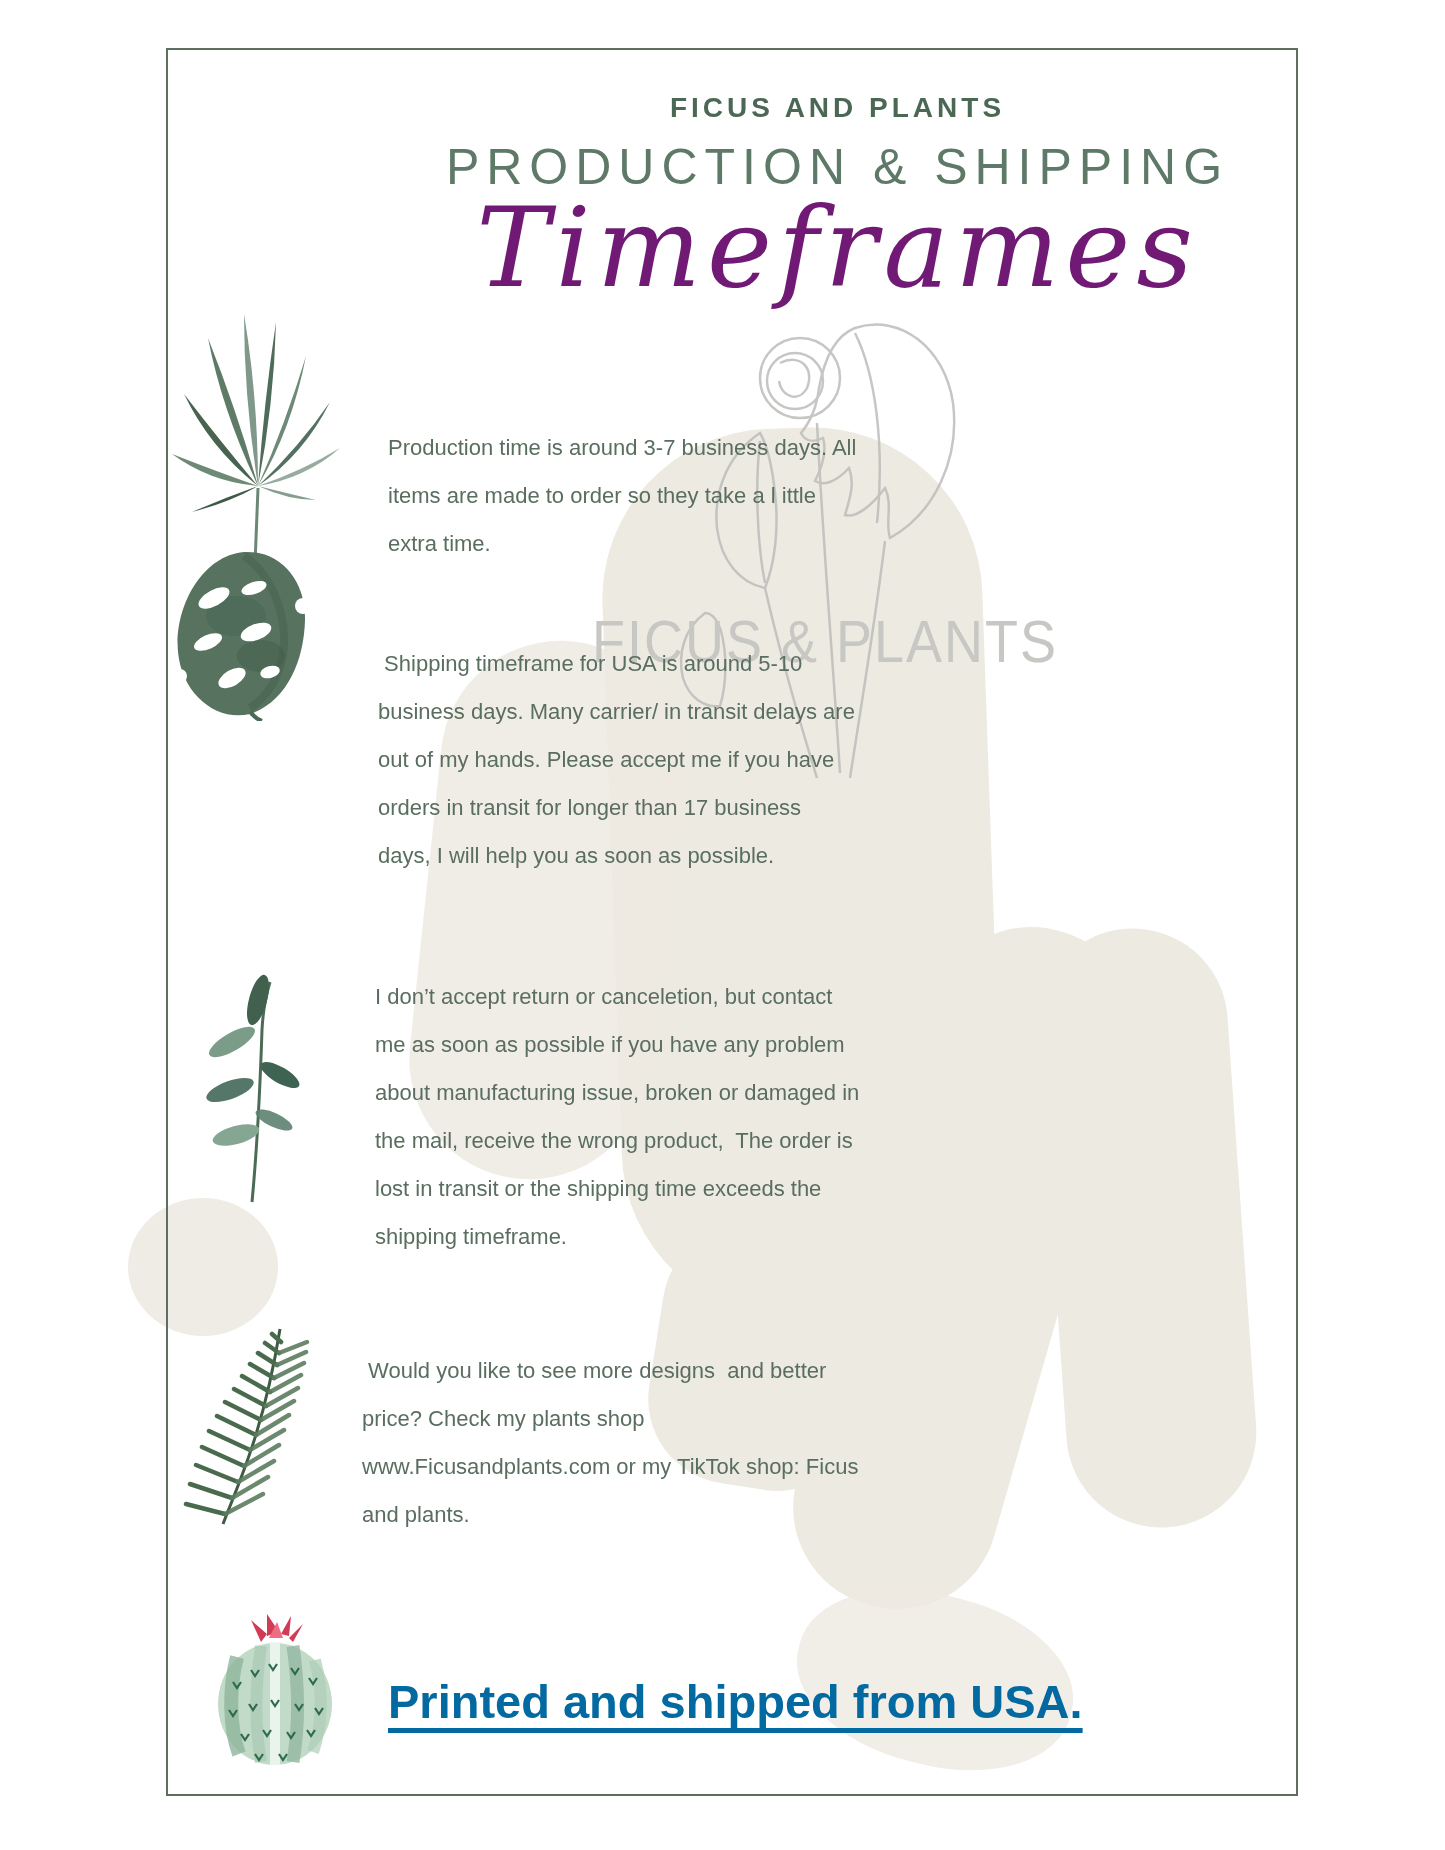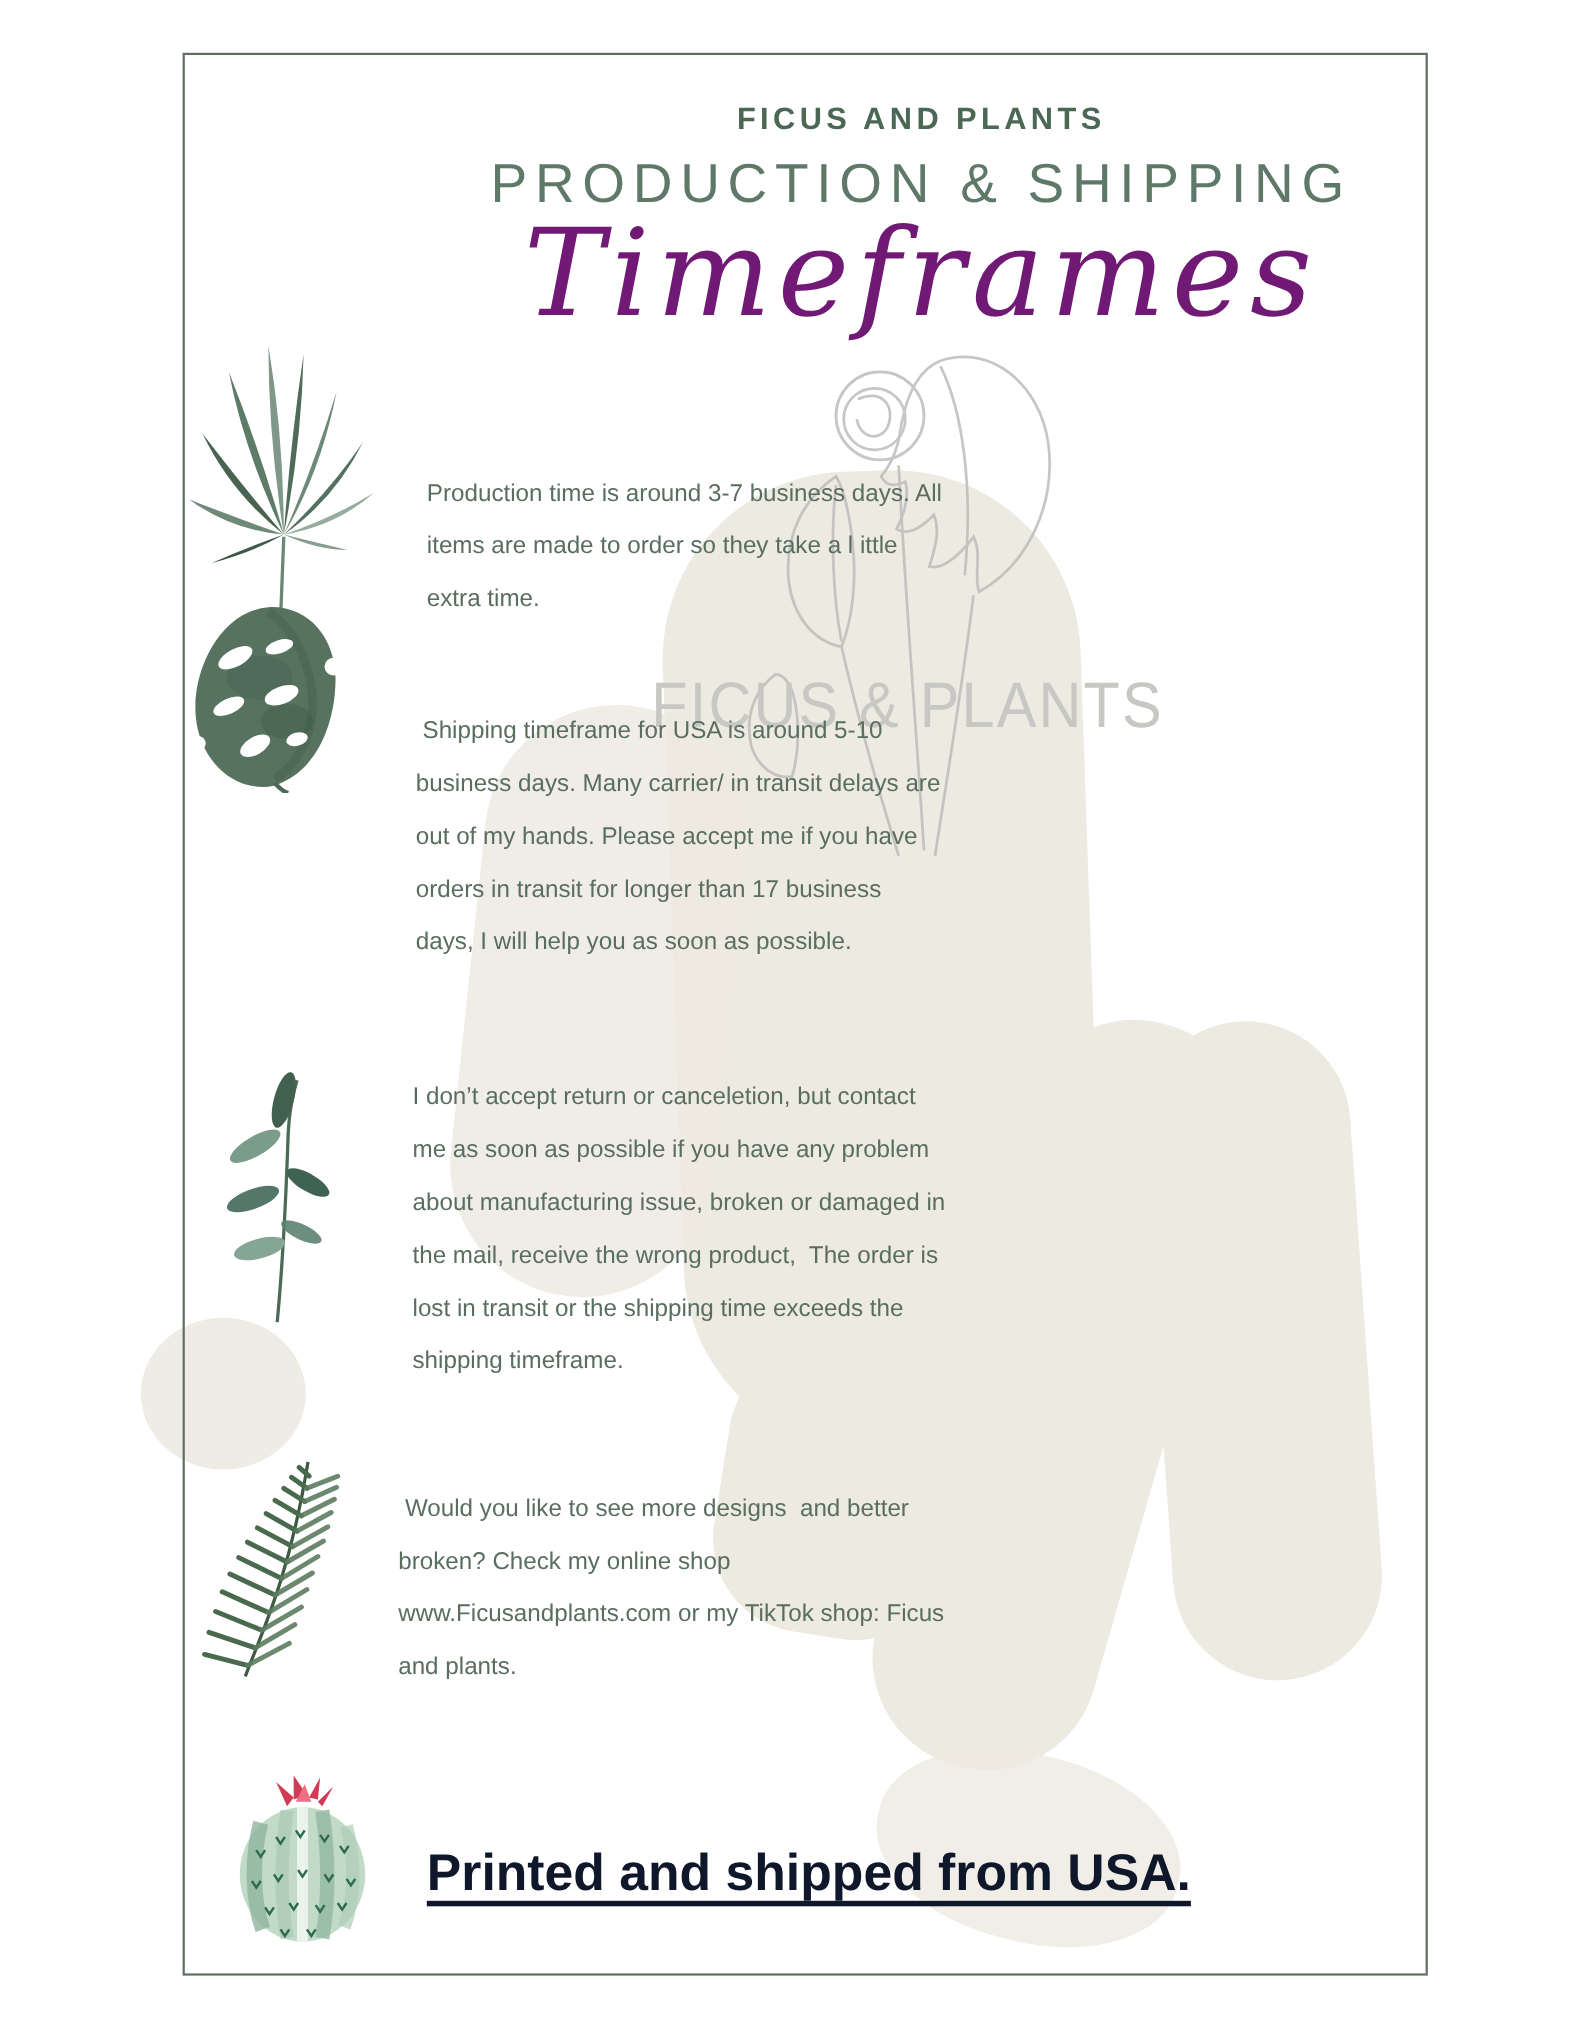--- a/index.html
+++ b/index.html
@@ -32,21 +32,21 @@
           font-size:110px;letter-spacing:6px;color:#701a75;line-height:120px;}
 
   
   .para{z-index:3;color:#5a6e60;font-size:22px;line-height:48px;}
   .para .line{white-space:pre;}
   .p1{left:388px;top:424px;}
   .p2{left:378px;top:640px;}
   .p3{left:375px;top:973px;}
   .p4{left:362px;top:1347px;}
 
-  .footer-line{left:388px;top:1674px;z-index:3;color:#0f172a;font-size:47px;font-weight:700;
+  .footer-line{left:388px;top:1674px;z-index:3;color:#0369a1;font-size:47px;font-weight:700;
         text-decoration:underline;text-decoration-thickness:5px;text-underline-offset:10px;
         white-space:nowrap;}
 
   
   .illus{z-index:3;}
   .palm{left:158px;top:298px;}
   .monstera{left:166px;top:546px;}
   .branch{left:196px;top:970px;}
   .fern{left:168px;top:1314px;}
   .cactus{left:203px;top:1612px;}
@@ -144,21 +144,21 @@
   <div class="line">shipping timeframe.</div>
 </div>
 
 <svg class="abs illus fern" width="170" height="215" viewBox="0 0 170 215">
   <path d="M55,210 C70,170 95,120 112,15" stroke="#3e5a41" stroke-width="3" fill="none"></path>
   <path d="M57,200 L18,190 M64,184 L22,170 M70,168 L28,151 M76,152 L34,133 M82,136 L41,117 M88,121 L49,102 M93,106 L57,88 M98,92 L66,75 M102,78 L74,62 M106,64 L82,50 M109,51 L90,39 M111,39 L97,29 M113,28 L104,20" stroke="#4a6a4e" stroke-width="4.5" stroke-linecap="round" fill="none"></path>
   <path d="M57,200 L95,180 M64,184 L100,163 M70,168 L106,147 M76,152 L111,131 M82,136 L116,116 M88,121 L121,101 M93,106 L126,87 M98,92 L130,74 M102,78 L133,61 M106,64 L136,49 M109,51 L138,38 M111,39 L139,28" stroke="#5c7c60" stroke-width="4.5" stroke-linecap="round" fill="none" opacity="0.9"></path>
 </svg>
 <div class="abs para p4">
   <div class="line"> Would you like to see more designs  and better</div>
-  <div class="line">broken? Check my online shop</div>
+  <div class="line">price? Check my plants shop</div>
   <div class="line">www.Ficusandplants.com or my TikTok shop: Ficus</div>
   <div class="line">and plants.</div>
 </div>
 
 <svg class="abs illus cactus" width="150" height="158" viewBox="0 0 150 158">
   <path d="M58,30 L48,8 L64,22 Z" fill="#d23b55"></path>
   <path d="M64,24 L64,2 L76,20 Z" fill="#d23b55"></path>
   <path d="M78,22 L88,4 L86,24 Z" fill="#d23b55"></path>
   <path d="M86,26 L100,12 L90,30 Z" fill="#d23b55"></path>
   <path d="M66,26 L74,10 L80,26 Z" fill="#ee6d82"></path>

